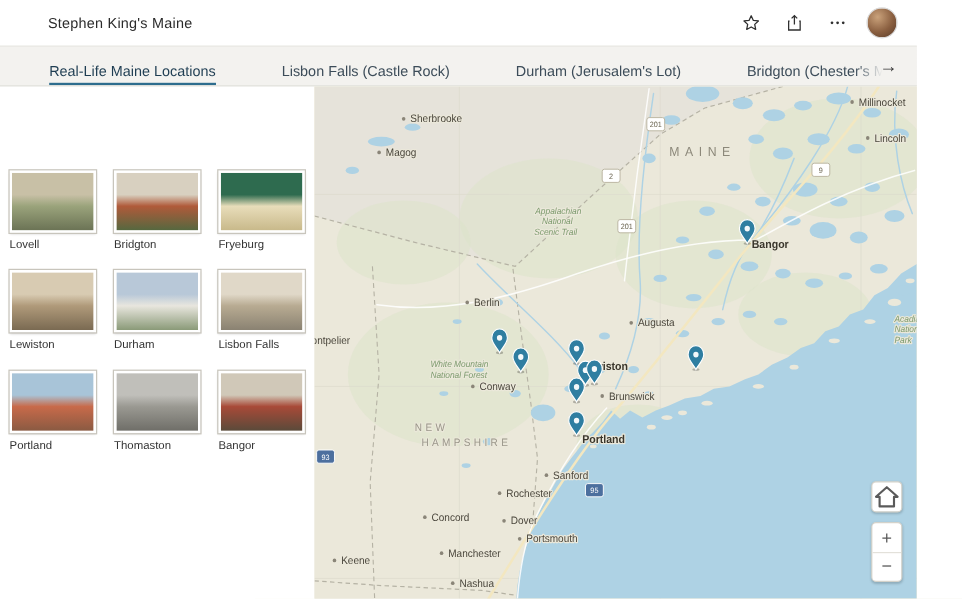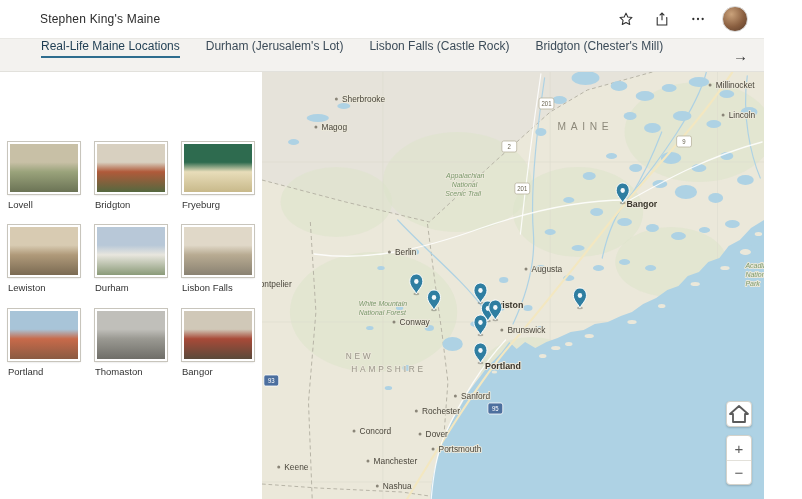--- a/index.html
+++ b/index.html
@@ -28,21 +28,21 @@
     border:1px solid #d9d9d9;
   }
 
   
   .tabbar {
     height:34px; flex:0 0 34px; background:#f3f2ef;
     border-top:1px solid #e9e8e4; border-bottom:1px solid #e2e1dc;
     display:flex; align-items:stretch; position:relative; overflow:hidden;
     padding-left:28px;
   }
-  .tabs { display:flex; align-items:flex-start; overflow:hidden; }
+  .tabs { display:flex; align-items:flex-end; overflow:hidden;gap:29px; }
   .tab {
     display:flex; align-items:center; padding:0 13px; font-size:12px;
     color:#3c4c59; white-space:nowrap; cursor:pointer;
   }
   .tab span { padding-bottom:3px; border-bottom:2px solid transparent; }
   .tab.active { color:#1e3d52; }
   .tab.active span { border-bottom-color:#2e6d8e; }
   .tab-arrow {
     position:absolute; right:0; top:0; bottom:0; width:52px; border:none; cursor:pointer;
     background:linear-gradient(to right, rgba(243,242,239,0) 0%, #f3f2ef 45%);
@@ -116,24 +116,24 @@
       <div class="avatar"></div>
     </div>
   </div>
 
   <div class="tabbar">
     <div class="tabs" id="tabs">
         <div class="tab active">
           <span>Real-Life Maine Locations</span>
         </div>
         <div class="tab">
+          <span>Lisbon Falls (Castle Rock)</span>
+        </div>
+        <div class="tab">
           <span>Durham (Jerusalem's Lot)</span>
-        </div>
-        <div class="tab">
-          <span>Lisbon Falls (Castle Rock)</span>
         </div>
         <div class="tab">
           <span>Bridgton (Chester's Mill)</span>
         </div>
       </div>
     <button class="tab-arrow">
       <span>→</span>
     </button>
   </div>
 

